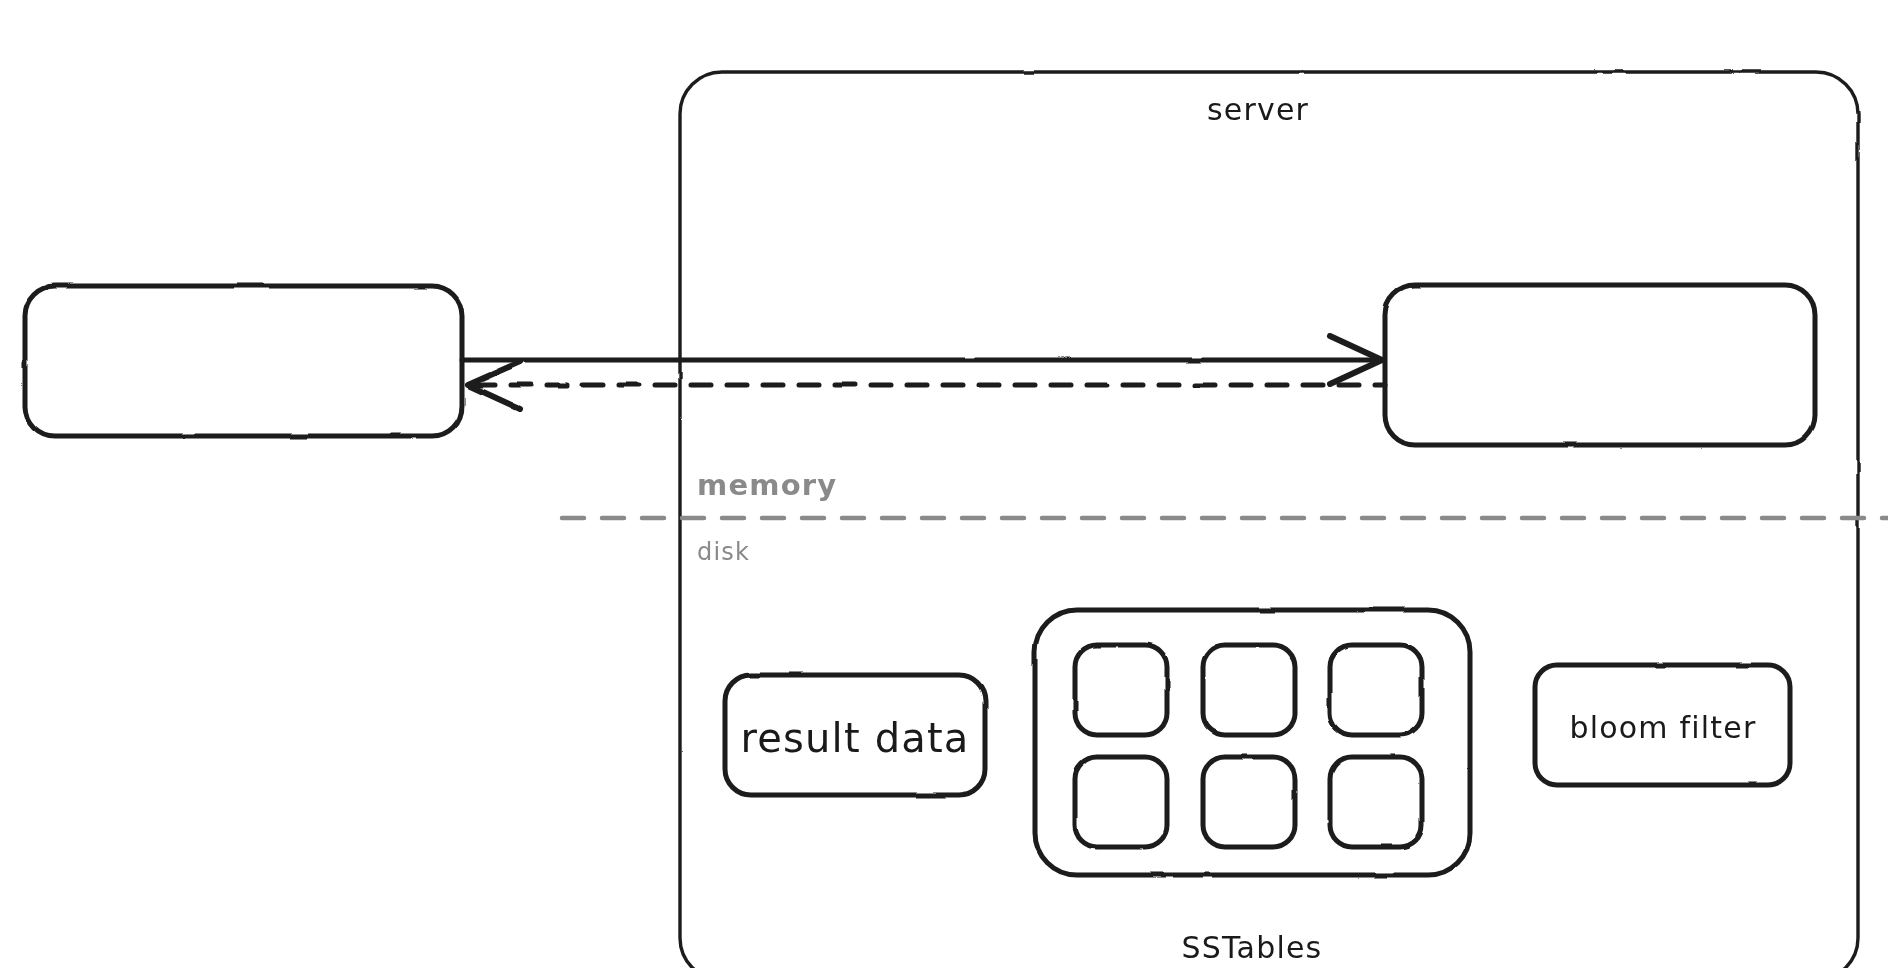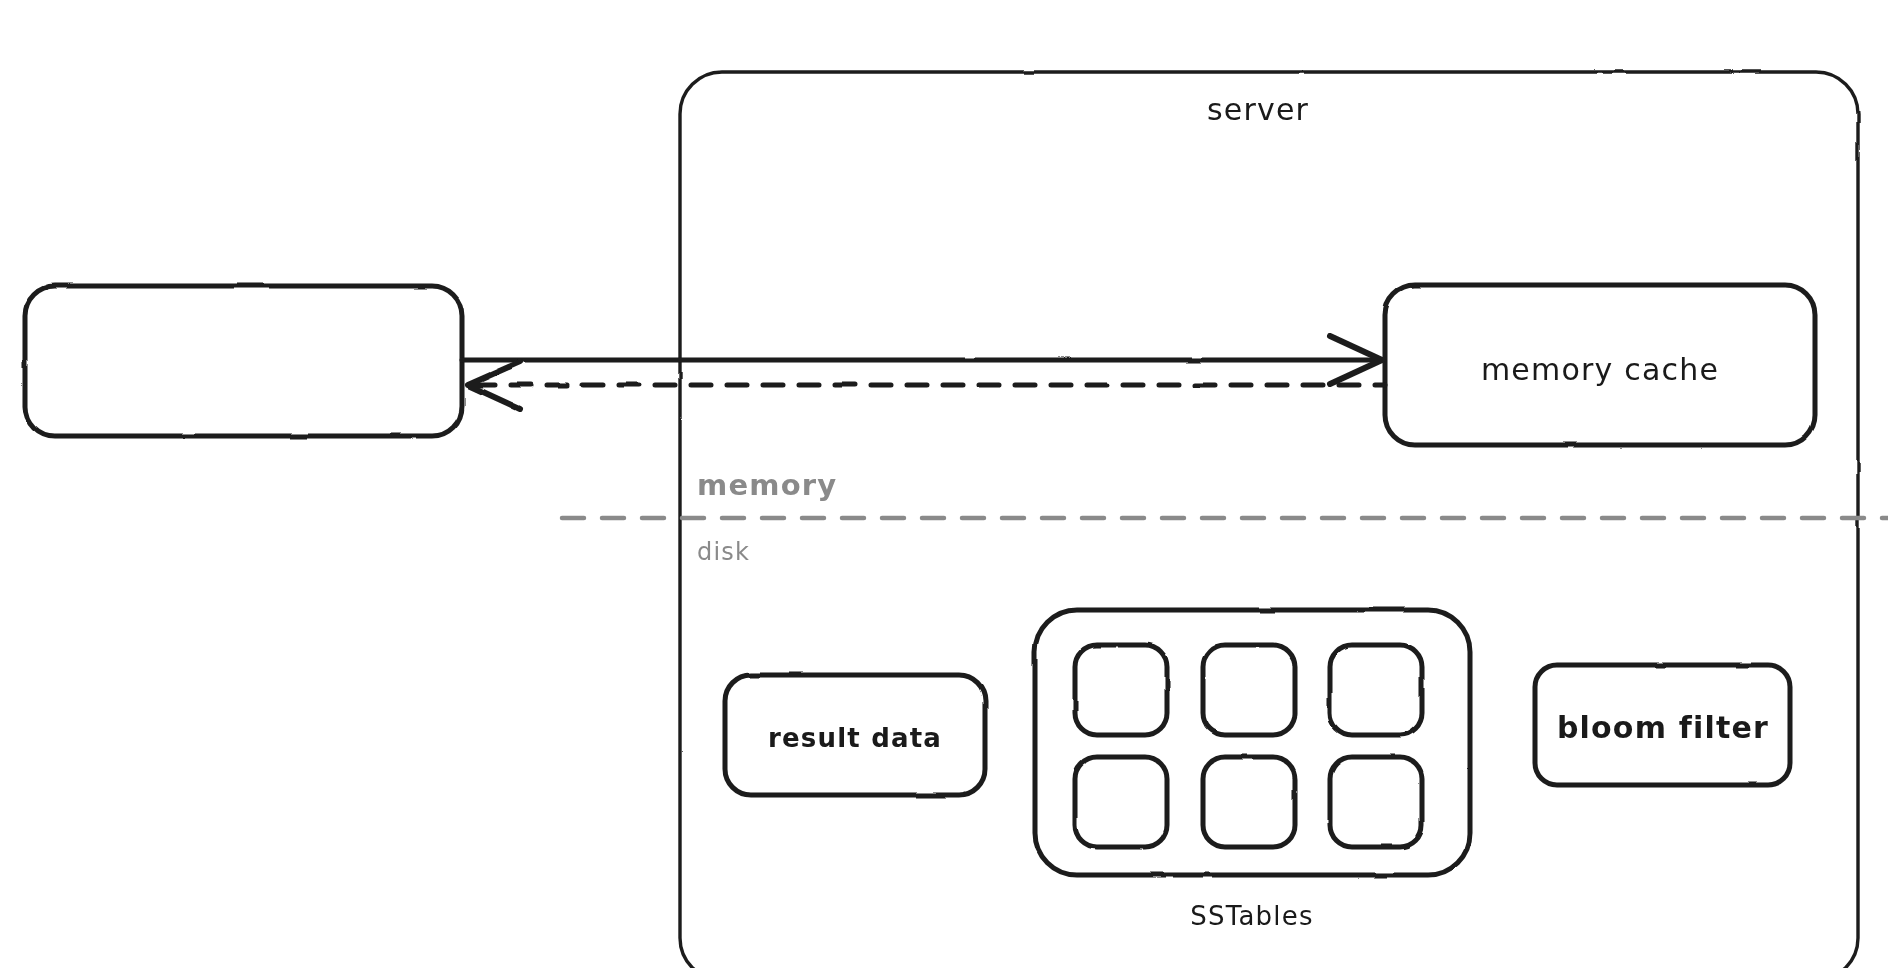--- a/index.html
+++ b/index.html
@@ -117,25 +117,24 @@
         <line x1="475" y1="345" x2="1385" y2="345" stroke-width="5" stroke-dasharray="20 16"></line>
         <polyline points="520,322 468,345 520,369" stroke-width="6" fill="none"></polyline>
       </g>
 
     </g>
   </svg>
 
   <div class="lbl centered" style="left:1258px; top:52px; font-size:30px;">server</div>
 
 
-  <div class="lbl centered" style="left:1600px; top:250px; font-size:30px; line-height:160px; height:160px;">memory cache</div>
 
-  <div class="lbl centered" style="left:855px; top:638px; font-size:26px; line-height:120px; height:140px;font-weight:bold;">result data</div>
+  <div class="lbl centered" style="left:855px; top:638px; font-size:40px; line-height:120px; height:140px;">result data</div>
 
-  <div class="lbl centered" style="left:1663px; top:628px; font-size:30px; line-height:120px; height:120px;font-weight:bold;">bloom filter</div>
+  <div class="lbl centered" style="left:1663px; top:628px; font-size:30px; line-height:120px; height:120px;">bloom filter</div>
 
-  <div class="lbl centered" style="left:1252px; top:861px; font-size:26px;">SSTables</div>
+  <div class="lbl centered" style="left:1252px; top:890px; font-size:30px;">SSTables</div>
 
   <div class="lbl muted" style="left:697px; top:428px; font-size:29px;font-weight:bold;">memory</div>
 
   <div class="lbl muted" style="left:697px; top:498px; font-size:24px;">disk</div>
 
 </div>
 
 </body></html>

